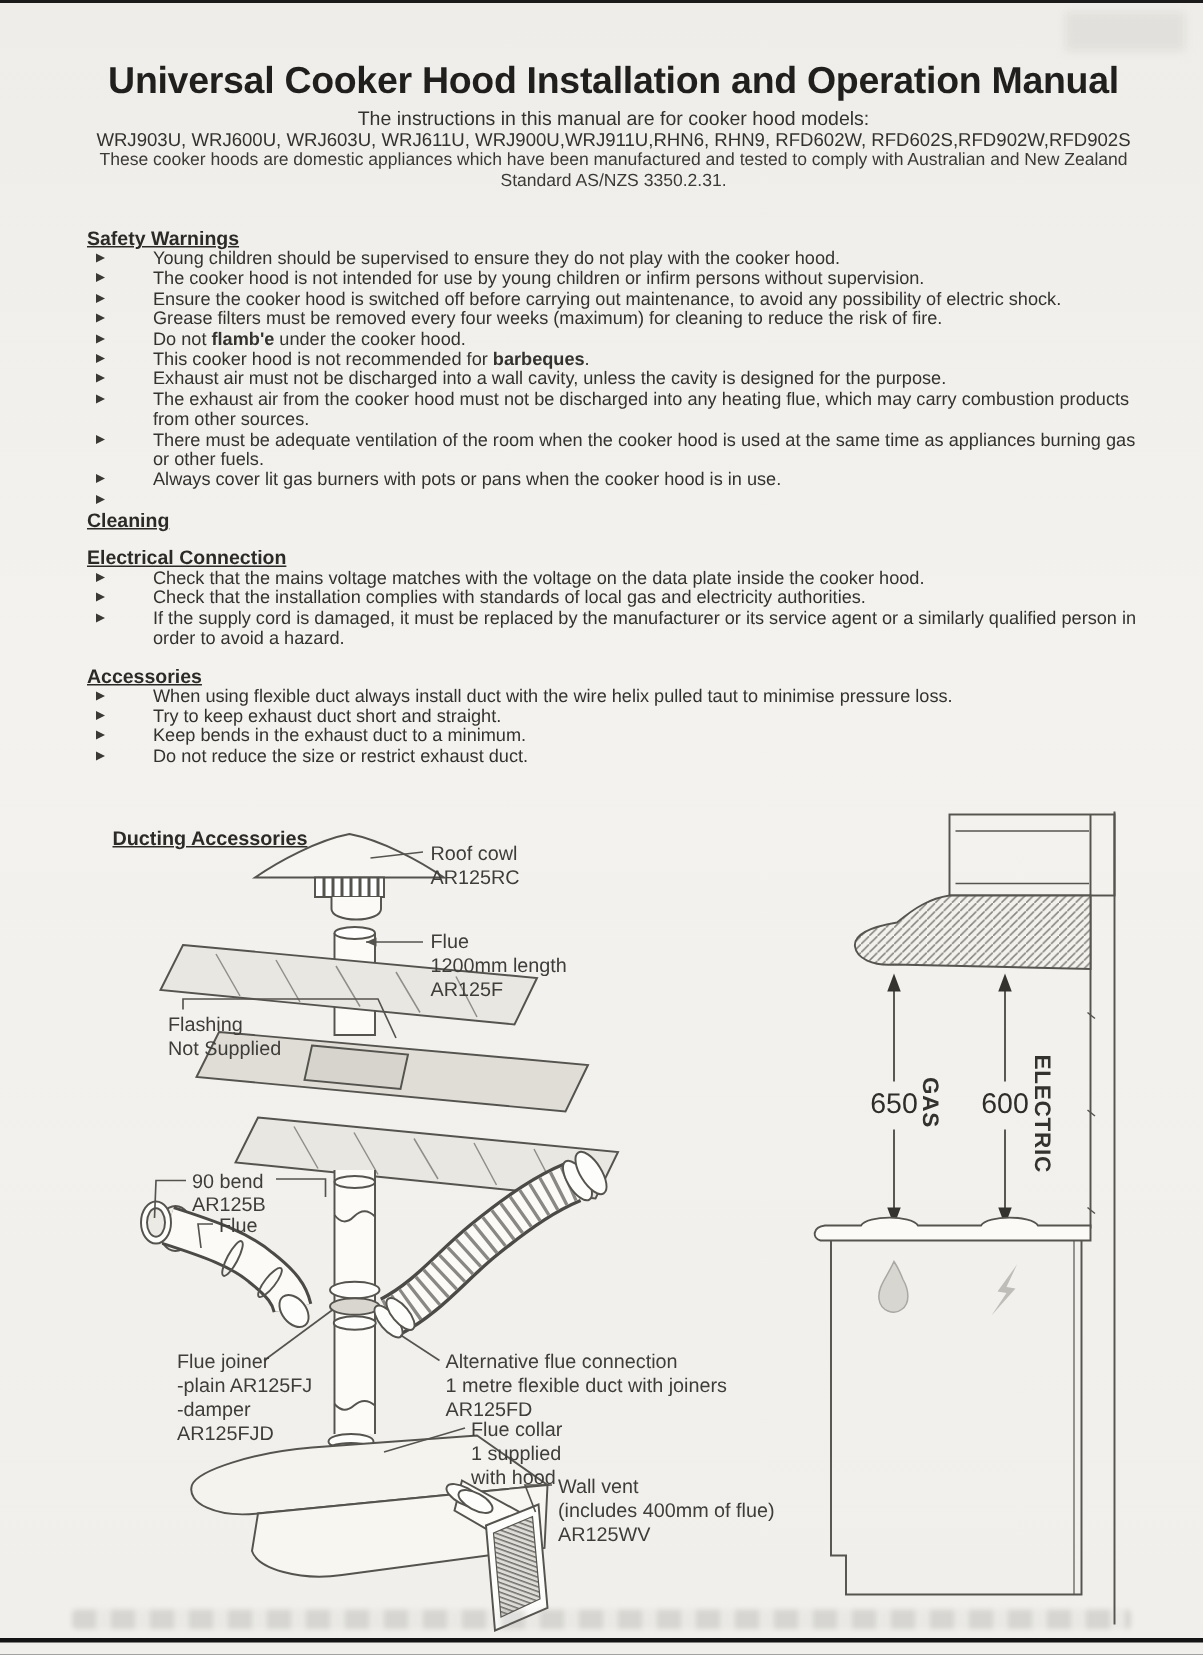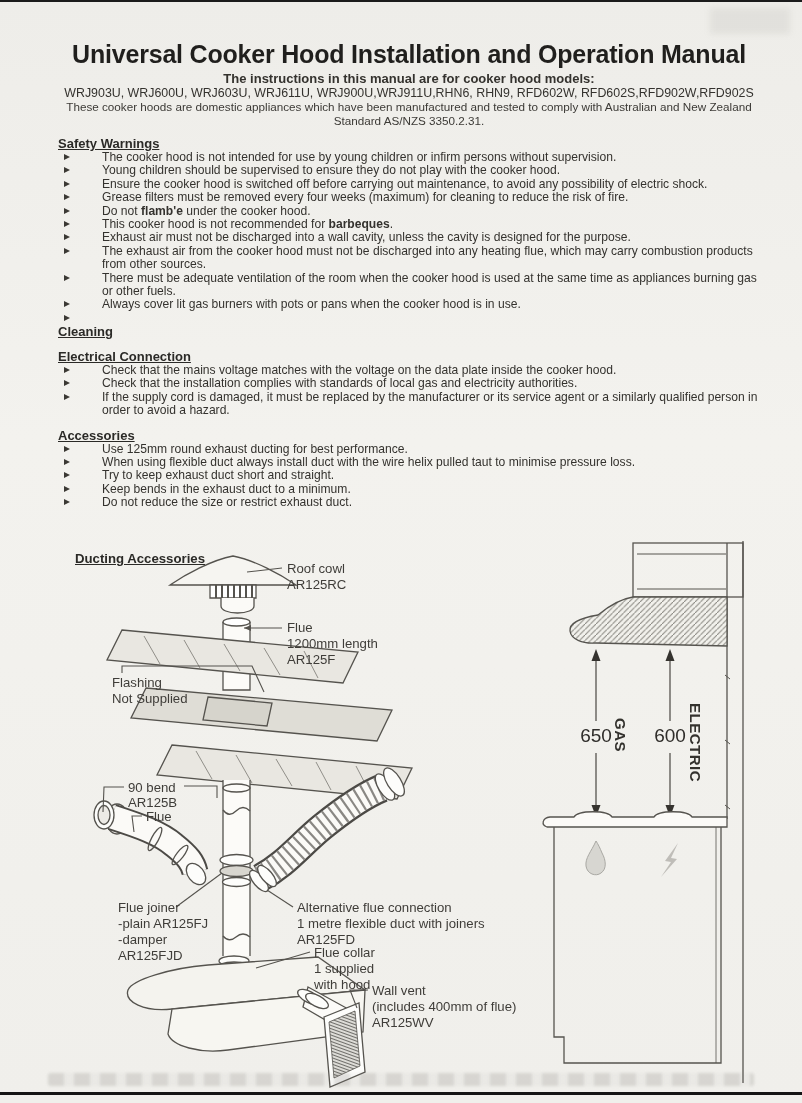--- a/index.html
+++ b/index.html
@@ -7,25 +7,25 @@
         background:linear-gradient(180deg,#eeede9,#f3f2ee 40%,#f0efeb);
         font-family:"Liberation Sans",sans-serif;color:#34322e;}
   .scan-top{position:absolute;top:0;left:0;right:0;height:2px;background:#1b1b1b;}
   .scan-bottom{position:absolute;top:1092px;left:0;right:0;height:3px;background:#141414;}
   .bleed{position:absolute;left:48px;top:1073px;width:706px;height:13px;border-radius:3px;
          background:repeating-linear-gradient(90deg,rgba(125,123,118,.22) 0 16px,rgba(125,123,118,.05) 16px 26px);
          filter:blur(1.6px);}
   .smudge{position:absolute;right:12px;top:8px;width:80px;height:26px;background:rgba(120,118,112,.10);filter:blur(3px);}
   .content{padding:40px 42px 0 58px;}
   h1{font-size:25px;line-height:28px;margin:0;text-align:center;color:#201f1d;letter-spacing:-0.2px;}
-  .sub{font-weight:bold;font-size:13px;line-height:15px;text-align:center;margin:3px 0 0;}
+  .sub{font-weight:normal;font-size:13px;line-height:15px;text-align:center;margin:3px 0 0;}
   .models{font-size:12.4px;line-height:14px;text-align:center;margin:0;}
   .compliance{font-size:11.7px;line-height:13.5px;text-align:center;margin:0;color:#3c3a36;}
   h2{font-size:13px;line-height:15px;margin:0;text-decoration:underline;color:#2b2a27;}
-  .mt{margin-top:9px;} .mt2{margin-top:12px;} .mt3{margin-top:10px;}
+  .mt{margin-top:24px;} .mt2{margin-top:12px;} .mt3{margin-top:10px;}
   .row{display:flex;line-height:13.4px;font-size:12.1px;}
   .tri{flex:0 0 44px;position:relative;}
   .tri::after{content:"";position:absolute;left:6px;top:3px;width:0;height:0;
     border-left:6px solid #3b3934;border-top:3.5px solid transparent;border-bottom:3.5px solid transparent;}
   .row p{margin:0;max-width:656px;}
   .indent{margin:0 0 0 44px;font-size:12.1px;line-height:14px;max-width:640px;}
   .ducting-h{position:absolute;left:75px;top:551px;font-size:13.2px;font-weight:bold;
              text-decoration:underline;color:#2b2a27;}
   .left-diagram{position:absolute;left:60px;top:540px;}
   .right-diagram{position:absolute;left:530px;top:525px;}
@@ -44,25 +44,25 @@
     <h1>Universal Cooker Hood Installation and Operation Manual</h1>
     <p class="sub">The instructions in this manual are for cooker hood models:</p>
     <p class="models">WRJ903U, WRJ600U, WRJ603U, WRJ611U, WRJ900U,WRJ911U,RHN6, RHN9, RFD602W, RFD602S,RFD902W,RFD902S</p>
     <p class="compliance">These cooker hoods are domestic appliances which have been manufactured and tested to comply with Australian and New Zealand</p>
     <p class="compliance">Standard AS/NZS 3350.2.31.</p>
 
     <h2 class="mt">Safety Warnings</h2>
     <div>
       <div class="row">
           <span class="tri"></span>
+          <p><span>Young children should be supervised to ensure they do not play with the cooker hood.</span></p>
+        </div>
+      <div class="row">
+          <span class="tri"></span>
           <p><span>The cooker hood is not intended for use by young children or infirm persons without supervision.</span></p>
-        </div>
-      <div class="row">
-          <span class="tri"></span>
-          <p><span>Young children should be supervised to ensure they do not play with the cooker hood.</span></p>
         </div>
       <div class="row">
           <span class="tri"></span>
           <p><span>Ensure the cooker hood is switched off before carrying out maintenance, to avoid any possibility of electric shock.</span></p>
         </div>
       <div class="row">
           <span class="tri"></span>
           <p><span>Grease filters must be removed every four weeks (maximum) for cleaning to reduce the risk of fire.</span></p>
         </div>
       <div class="row">
@@ -107,24 +107,20 @@
           <p><span>Check that the installation complies with standards of local gas and electricity authorities.</span></p>
         </div>
       <div class="row">
           <span class="tri"></span>
           <p><span>If the supply cord is damaged, it must be replaced by the manufacturer or its service agent or a similarly qualified person in order to avoid a hazard.</span></p>
         </div>
     </div>
 
     <h2 class="mt3">Accessories</h2>
     <div>
-      <div class="row">
-          <span class="tri"></span>
-          <p><span>Use 125mm round exhaust ducting for best performance.</span></p>
-        </div>
       <div class="row">
           <span class="tri"></span>
           <p><span>When using flexible duct always install duct with the wire helix pulled taut to minimise pressure loss.</span></p>
         </div>
       <div class="row">
           <span class="tri"></span>
           <p><span>Try to keep exhaust duct short and straight.</span></p>
         </div>
       <div class="row">
           <span class="tri"></span>

